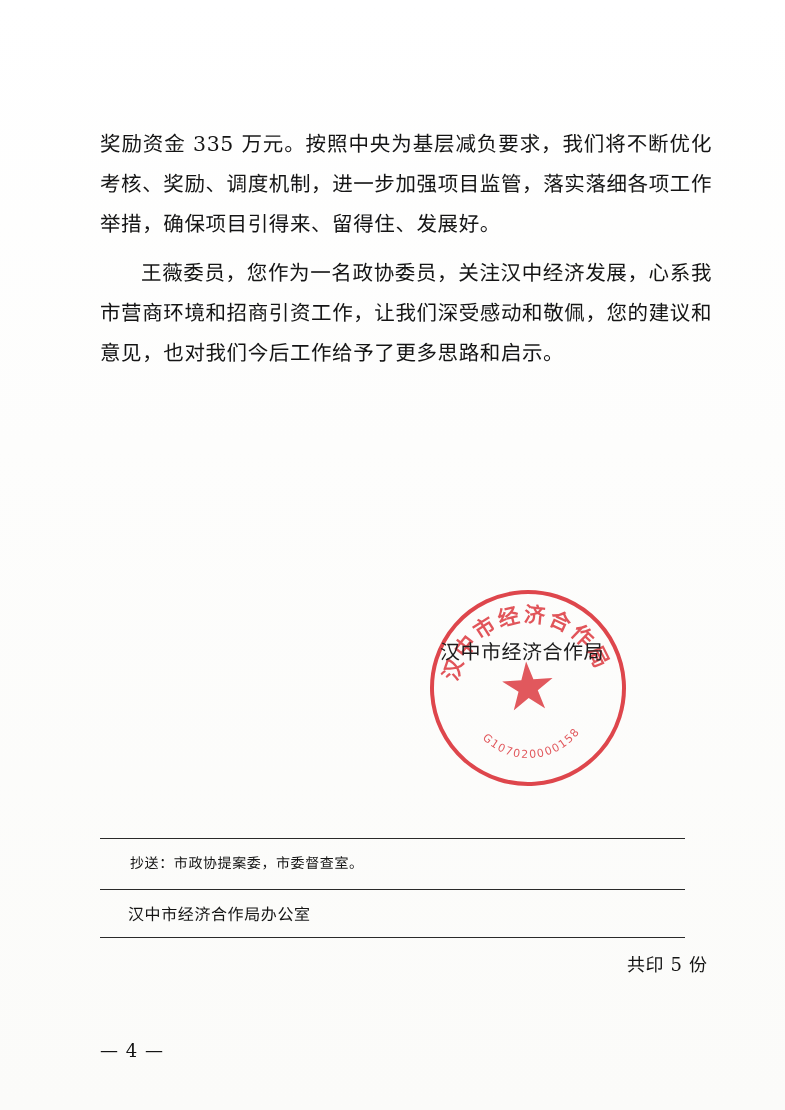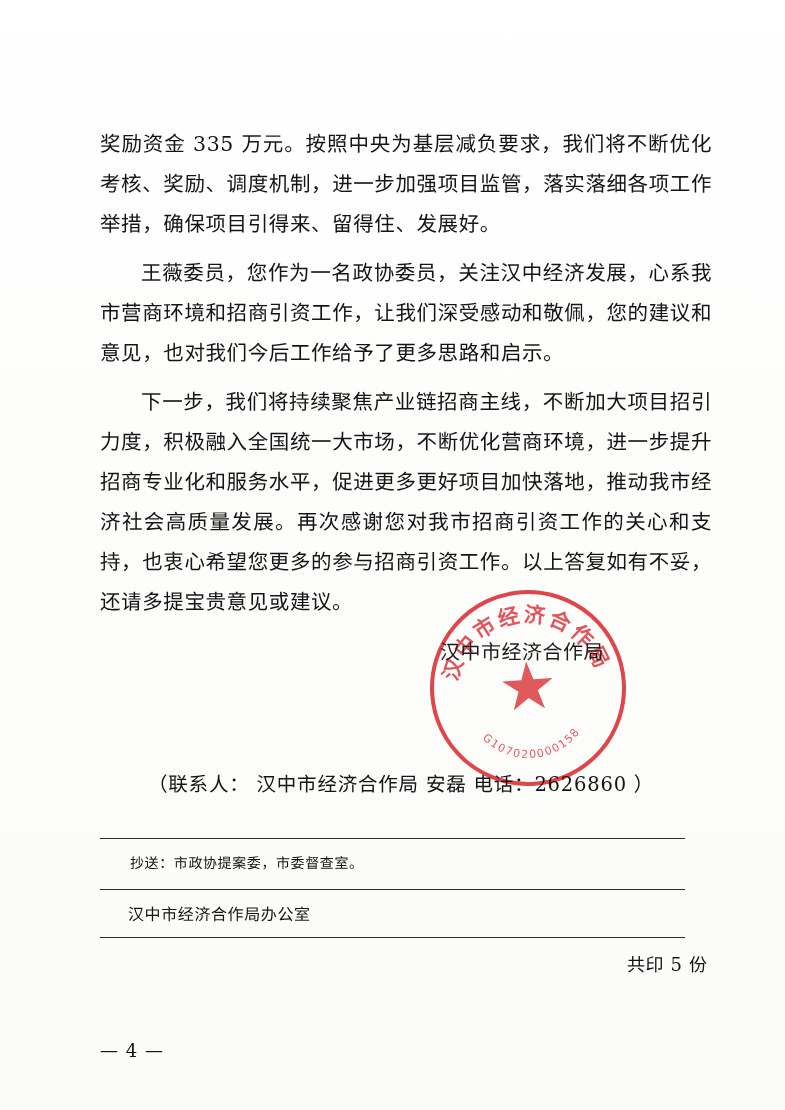--- a/index.html
+++ b/index.html
@@ -193,21 +193,20 @@
   }
 </style>
 </head>
 <body>
 
 <div class="page">
 
   <div class="body-area">
     <p class="para">奖励资金 335 万元。按照中央为基层减负要求，我们将不断优化考核、奖励、调度机制，进一步加强项目监管，落实落细各项工作举措，确保项目引得来、留得住、发展好。</p>
     <p class="para indent">王薇委员，您作为一名政协委员，关注汉中经济发展，心系我市营商环境和招商引资工作，让我们深受感动和敬佩，您的建议和意见，也对我们今后工作给予了更多思路和启示。</p>
-    <p class="para indent">下一步，我们将持续聚焦产业链招商主线，不断加大项目招引力度，积极融入全国统一大市场，不断优化营商环境，进一步提升招商专业化和服务水平，促进更多更好项目加快落地，推动我市经济社会高质量发展。再次感谢您对我市招商引资工作的关心和支持，也衷心希望您更多的参与招商引资工作。以上答复如有不妥，还请多提宝贵意见或建议。</p>
   </div>
 
   <div class="sign-block">
 
     <div class="seal">
       <div class="seal-inner">
         <svg class="seal-arc" viewBox="0 0 188 188">
           <defs>
             <path id="arcTop" d="M 22,100 A 72,72 0 0 1 166,100"></path>
             <path id="arcBottom" d="M 30,100 A 64,64 0 0 0 158,100"></path>
@@ -221,21 +220,20 @@
             <textPath href="#arcBottom" startOffset="50%">G107020000158</textPath>
           </text>
         </svg>
         <span class="seal-star">★</span>
       </div>
     </div>
 
     <div class="sign-line sign-org">汉中市经济合作局</div>
   </div>
 
-  <div class="contact-line">（联系人：  汉中市经济合作局  安磊  电话：2626860    ）</div>
 
   <div class="rule rule-1"></div>
   <div class="footer-cc">抄送：市政协提案委，市委督查室。</div>
 
   <div class="rule rule-2"></div>
   <div class="footer-office">汉中市经济合作局办公室</div>
 
   <div class="rule rule-3"></div>
   <div class="footer-copies">共印 5 份</div>
 

